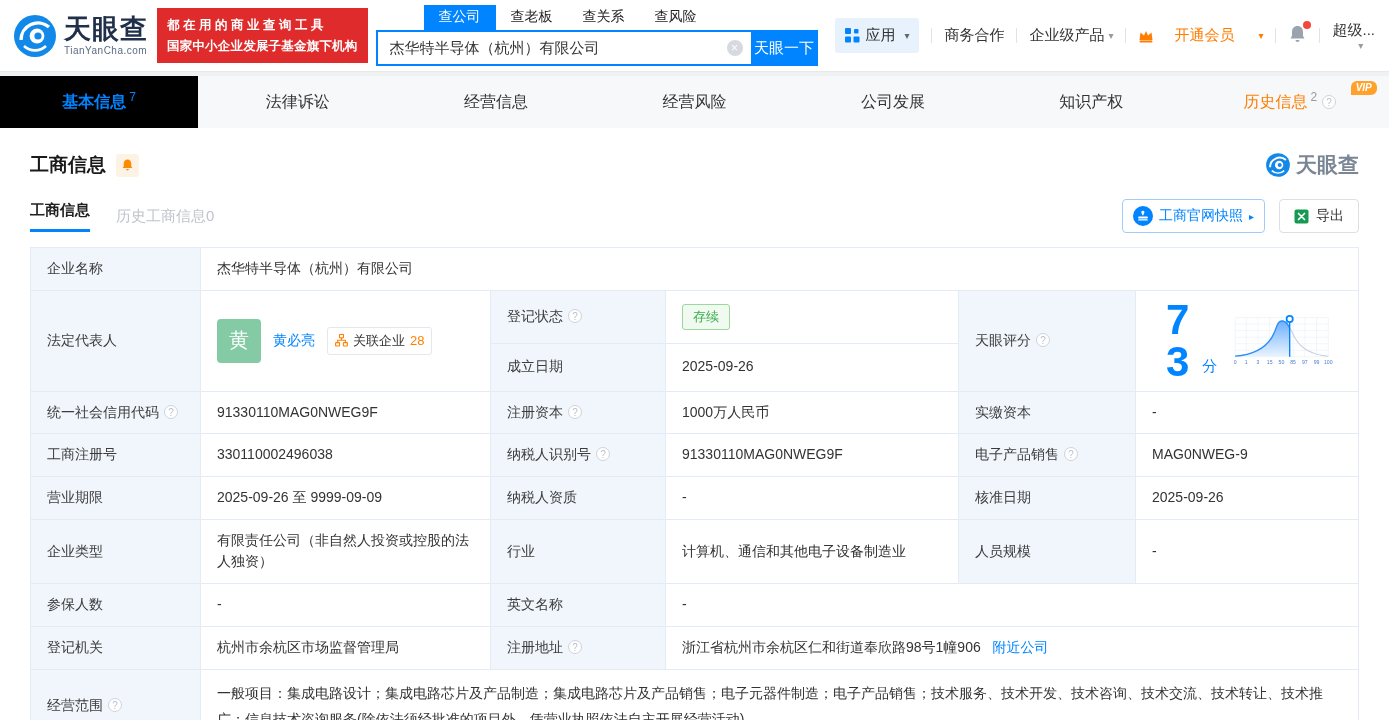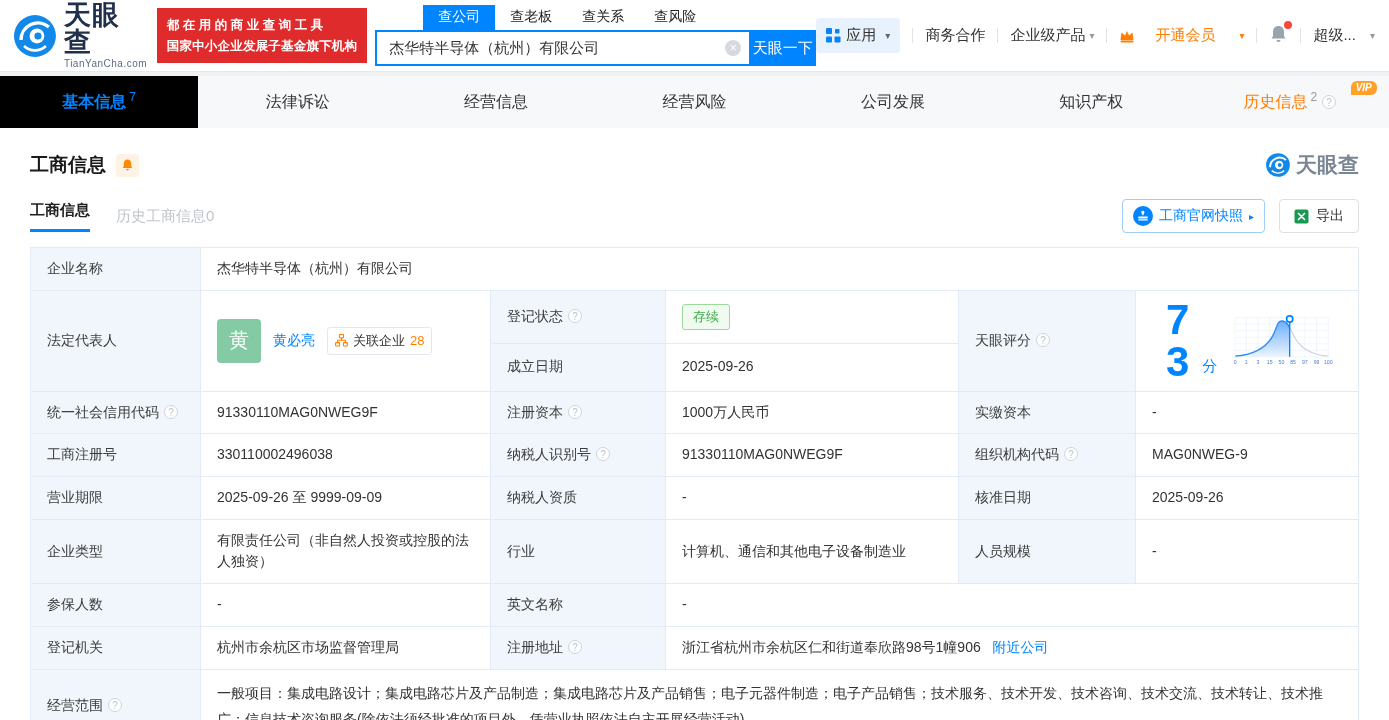--- a/index.html
+++ b/index.html
@@ -35,21 +35,21 @@
   .hnav { margin-left:auto; display:flex; align-items:center; font-size:15px; color:#333; white-space:nowrap; }
   .hsep { width:1px; height:15px; background:#e3e3e3; margin:0 12px; }
   .hitem { display:flex; align-items:center; cursor:pointer; }
   .apps { background:#e8f2fc; padding:8px 10px; border-radius:3px; display:flex; align-items:center; gap:5px; }
   .caret { font-size:10px; color:#999; margin-left:4px; }
   .caret::before { content:"▾"; }
   .caret.orange { color:#ff7d00; }
   .vip-link { color:#ff7d00; font-weight:normal; display:flex; align-items:center; gap:20px; }
   .bell-wrap { position:relative; cursor:pointer; }
   .bell-dot { position:absolute; top:-3px; right:-4px; width:8px; height:8px; border-radius:50%; background:#f5483b; }
-  .user { display:flex; align-items:center; }
+  .user { display:flex; align-items:center;flex-direction:column; }
   .user .caret { margin-left:14px; }
 
   
   .navband { height:5px; background:#f0f1f3; border-top:1px solid #e7e8ea; }
   .navtabs { display:flex; height:52px; background:#f7f8fa; }
   .ntab { flex:1; display:flex; align-items:center; justify-content:center; font-size:16px;
     color:#333; cursor:pointer; position:relative; }
   .ntab.active { background:#000000; color:#0084ff; font-weight:bold; }
   .ntab-count { font-size:12px; margin-left:3px; position:relative; top:-5px; font-weight:normal; }
   .ntab.active .ntab-count { color:#0084ff; }
@@ -349,21 +349,21 @@
     <td>-</td>
   </tr>
   <tr>
     <td class="lbl">工商注册号</td>
     <td>330110002496038</td>
     <td class="lbl">
       <span>纳税人识别号</span><span class="qmark"></span>
     </td>
     <td>91330110MAG0NWEG9F</td>
     <td class="lbl">
-      <span>组织机构代码</span><span class="qmark"></span>
+      <span>电子产品销售</span><span class="qmark"></span>
     </td>
     <td>MAG0NWEG-9</td>
   </tr>
   <tr>
     <td class="lbl">营业期限</td>
     <td>2025-09-26 至 9999-09-09</td>
     <td class="lbl">纳税人资质</td>
     <td>-</td>
     <td class="lbl">核准日期</td>
     <td>2025-09-26</td>

